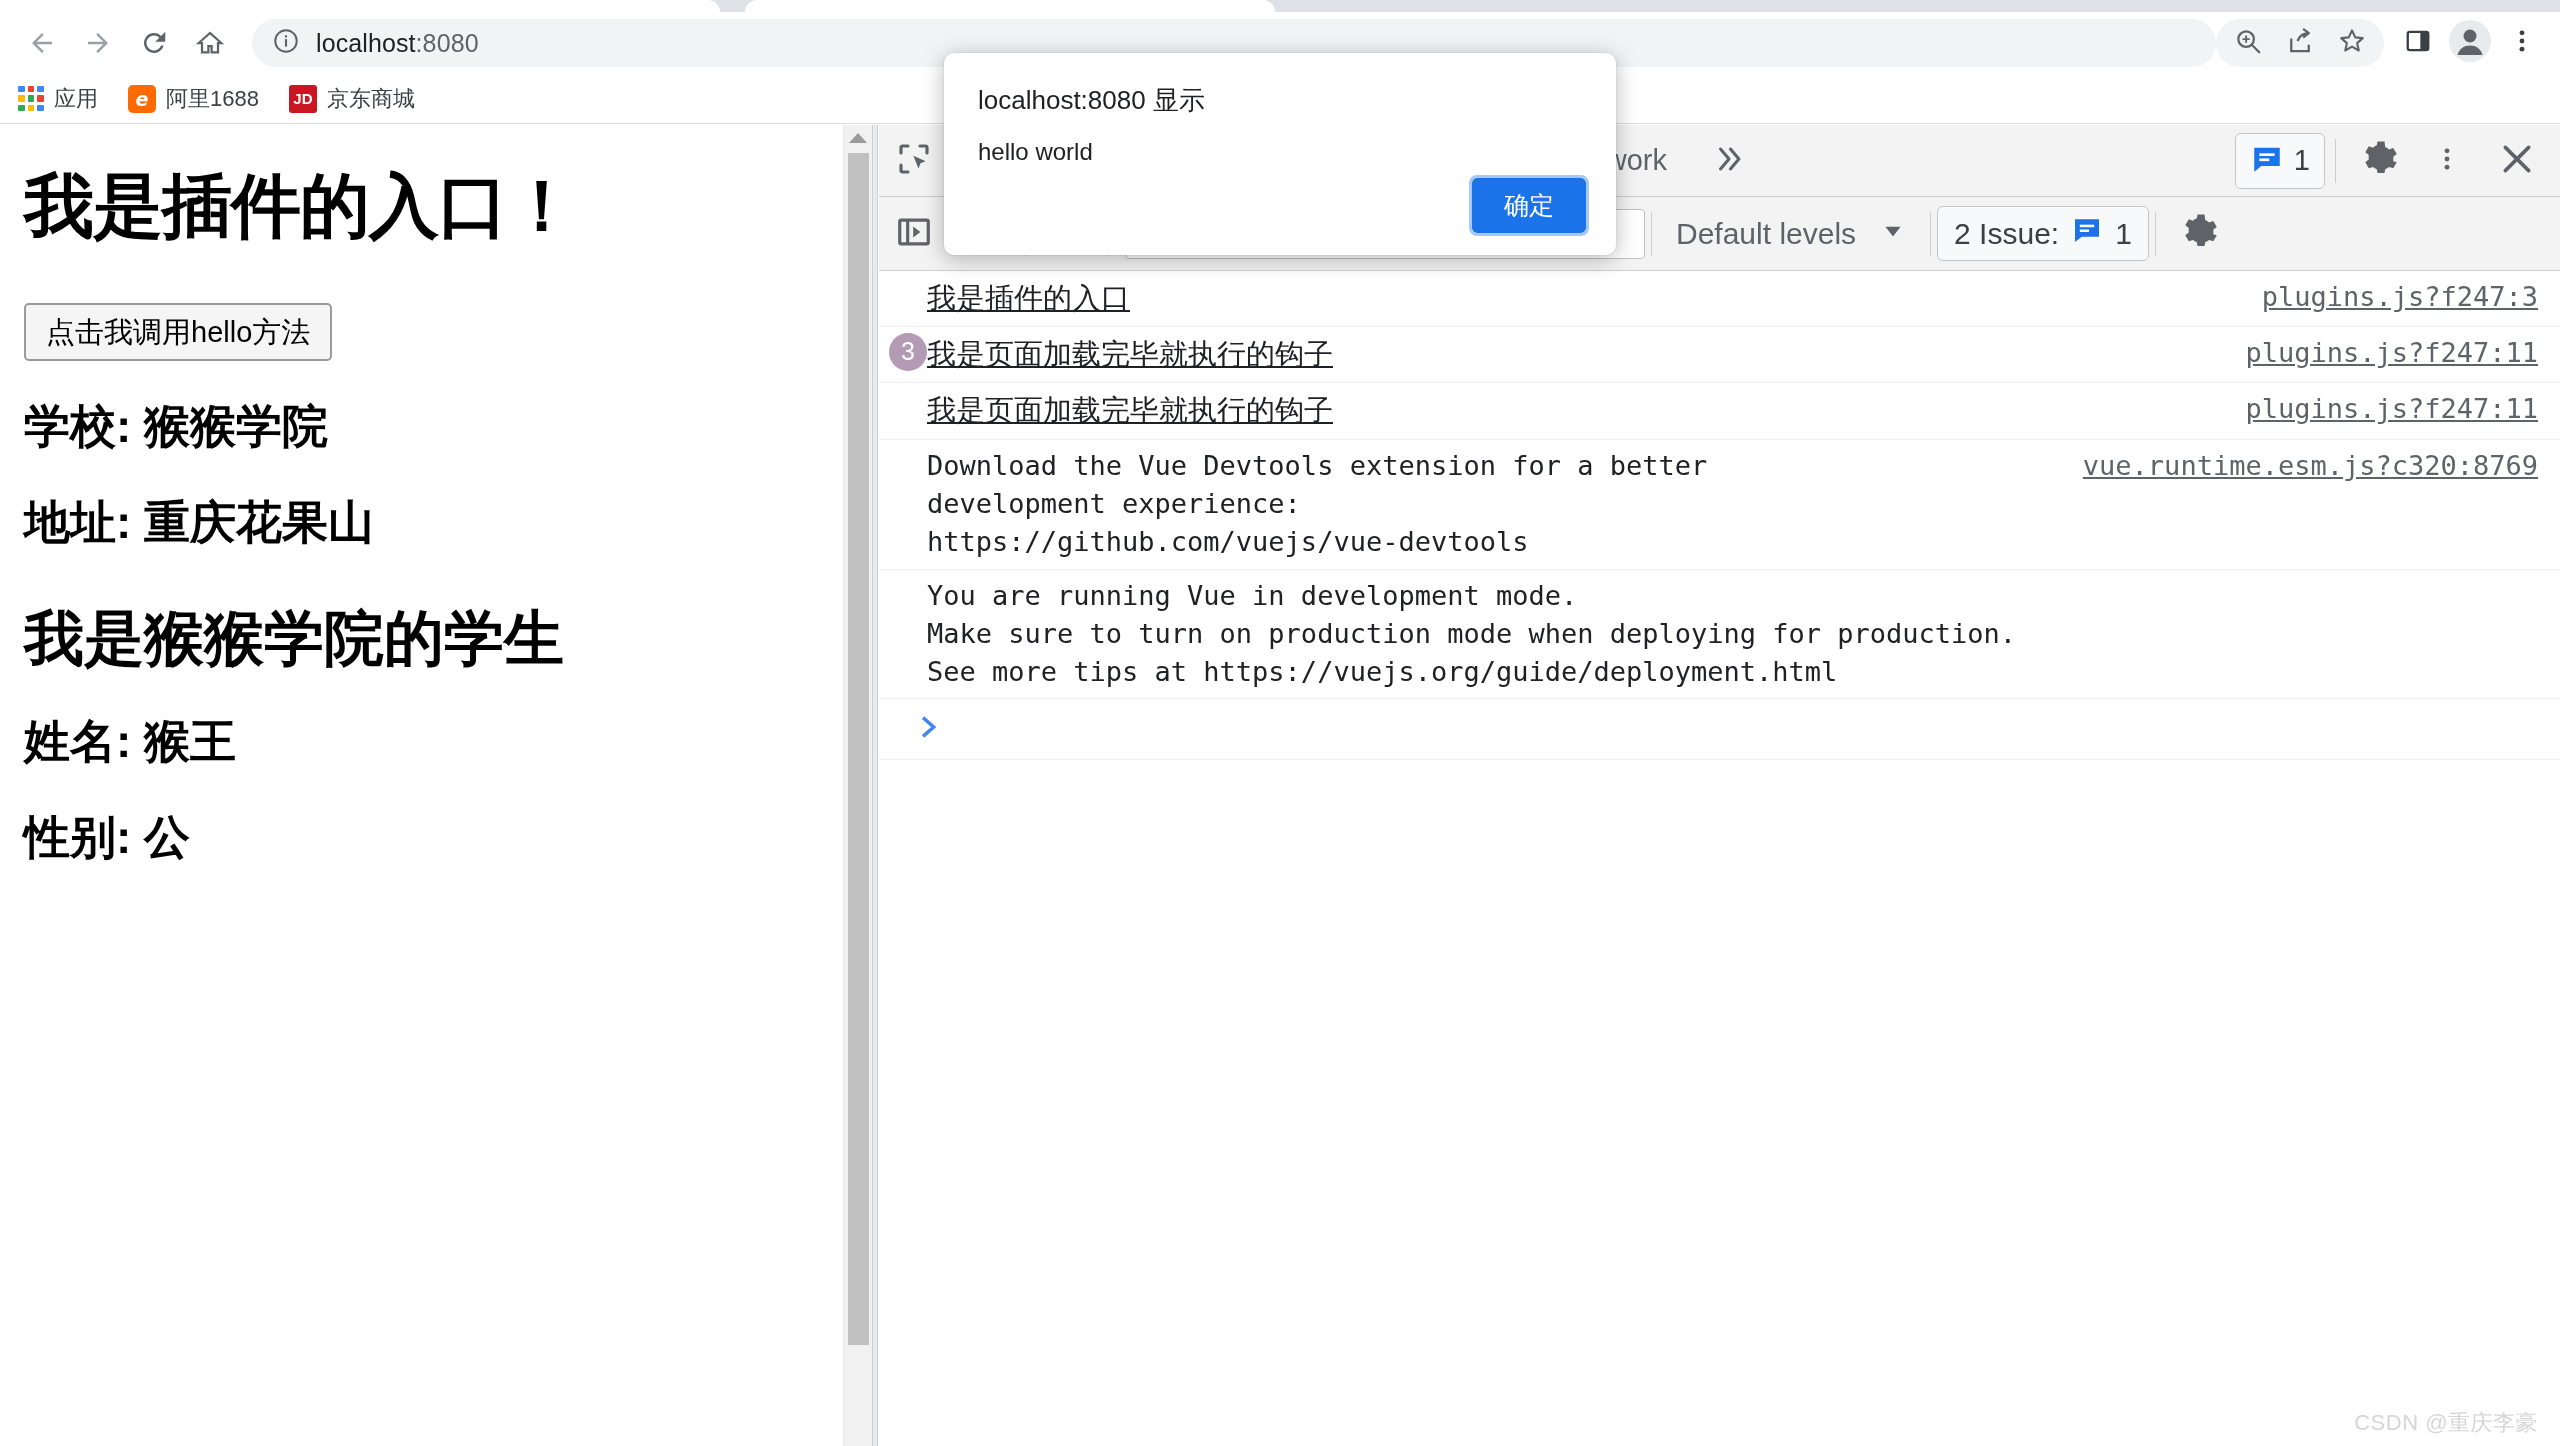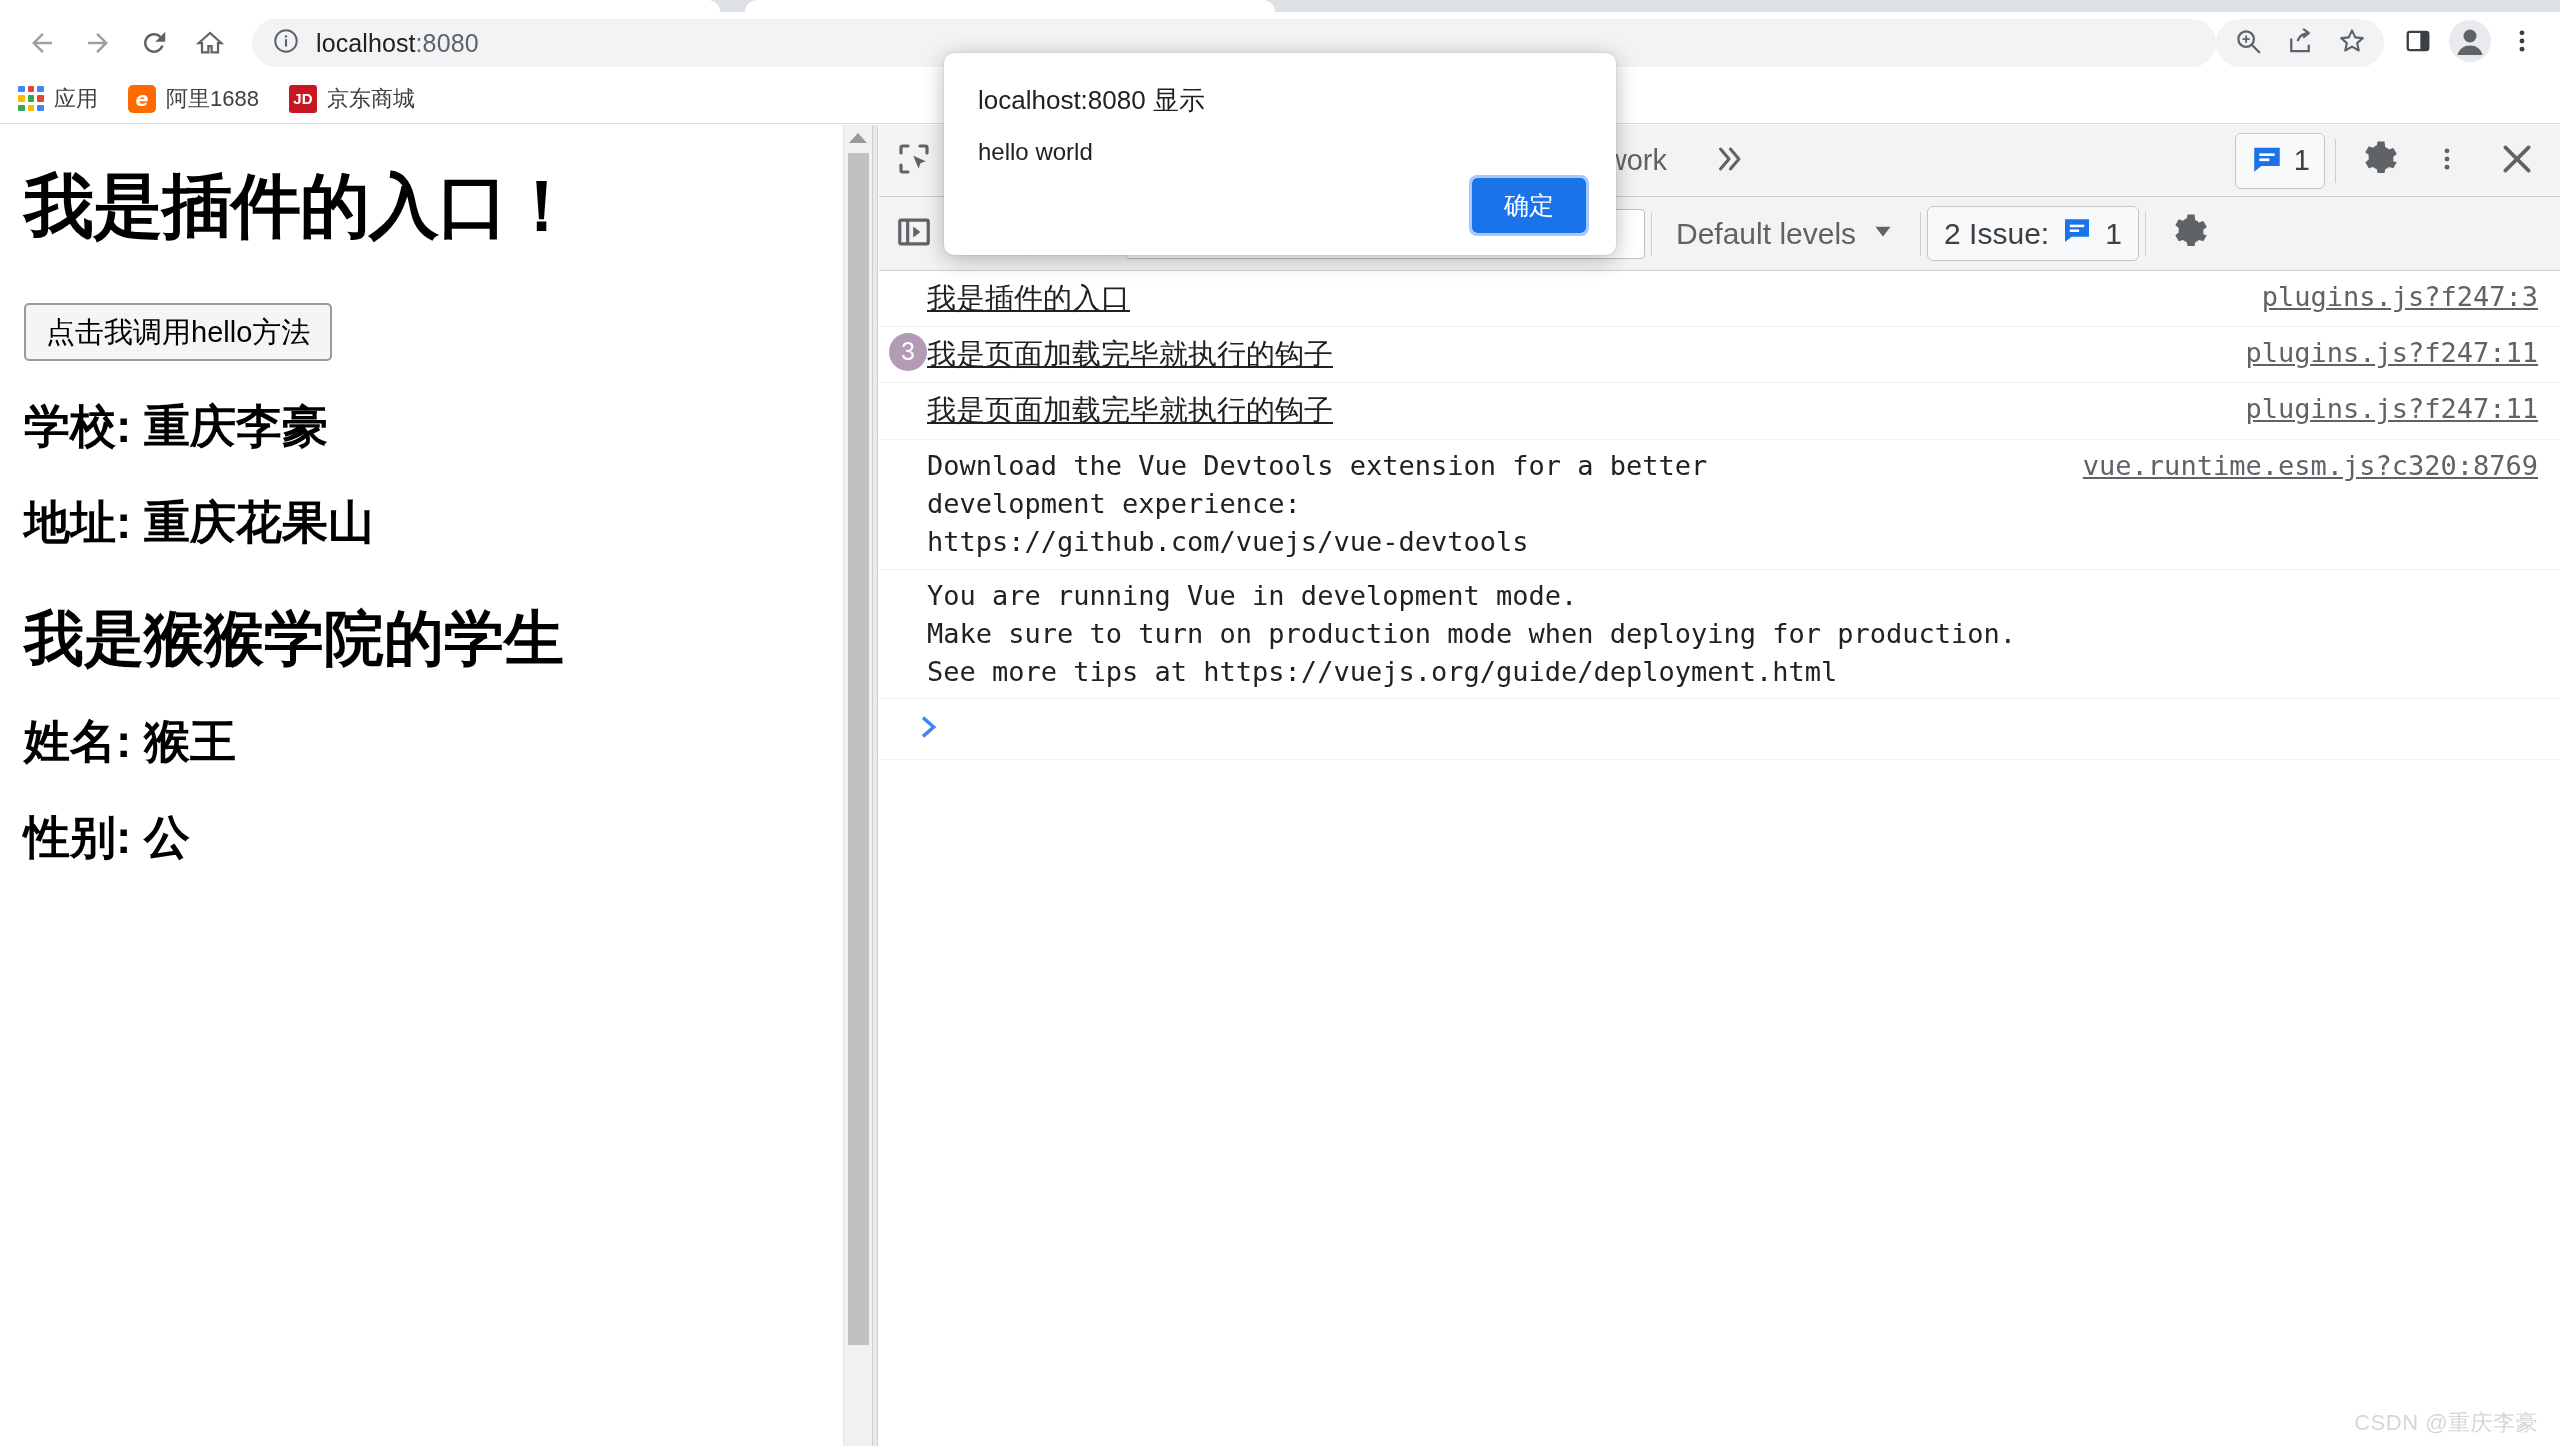--- a/index.html
+++ b/index.html
@@ -159,21 +159,21 @@
     height: 74px; background: #f3f3f3; border-bottom: 1px solid #cdcdcd;
     display: flex; align-items: center; flex: 0 0 auto;
   }
   .filter-input {
     flex: 0 0 auto; width: 520px; height: 50px; background: #fff;
     border: 1px solid #c0c0c0; border-radius: 4px; margin-left: 10px;
     display: flex; align-items: center; padding: 0 12px;
     font-size: 25px; color: #9aa0a6;
   }
   .levels-select {
-    display: flex; align-items: flex-start; gap: 14px; padding: 0 18px;
+    display: flex; align-items: flex-start; gap: 24px; padding: 0 18px;
     font-size: 30px; color: #5f6368; white-space: nowrap;
   }
   .issue-box {
     display: flex; align-items: center; gap: 12px; border: 1px solid #c6c6c6;
     border-radius: 6px; background: #f8f9fa; padding: 7px 16px;
     font-size: 30px; color: #3c4043; white-space: nowrap;
   }
 
   .console-body { flex: 1 1 auto; background: #fff; overflow: hidden; }
   .log-row {
@@ -355,21 +355,21 @@
     <div class="bm">
       <span class="jd-ico">JD</span>
       <span class="lbl">京东商城</span>
     </div>
   </div>
 
   <div class="page-area">
     <div class="page-inner">
       <h1>我是插件的入口！</h1>
       <button class="hello-btn">点击我调用hello方法</button>
-      <h2>学校: 重庆李豪</h2>
+      <h2>学校: 猴猴学院</h2>
       <h2>地址: 重庆花果山</h2>
       <h2 class="big">我是猴猴学院的学生</h2>
       <h2>姓名: 猴王</h2>
       <h2>性别: 公</h2>
     </div>
   </div>
 
   <div class="page-scrollbar">
     <span class="arrow-up"></span>
     <div class="thumb"></div>

